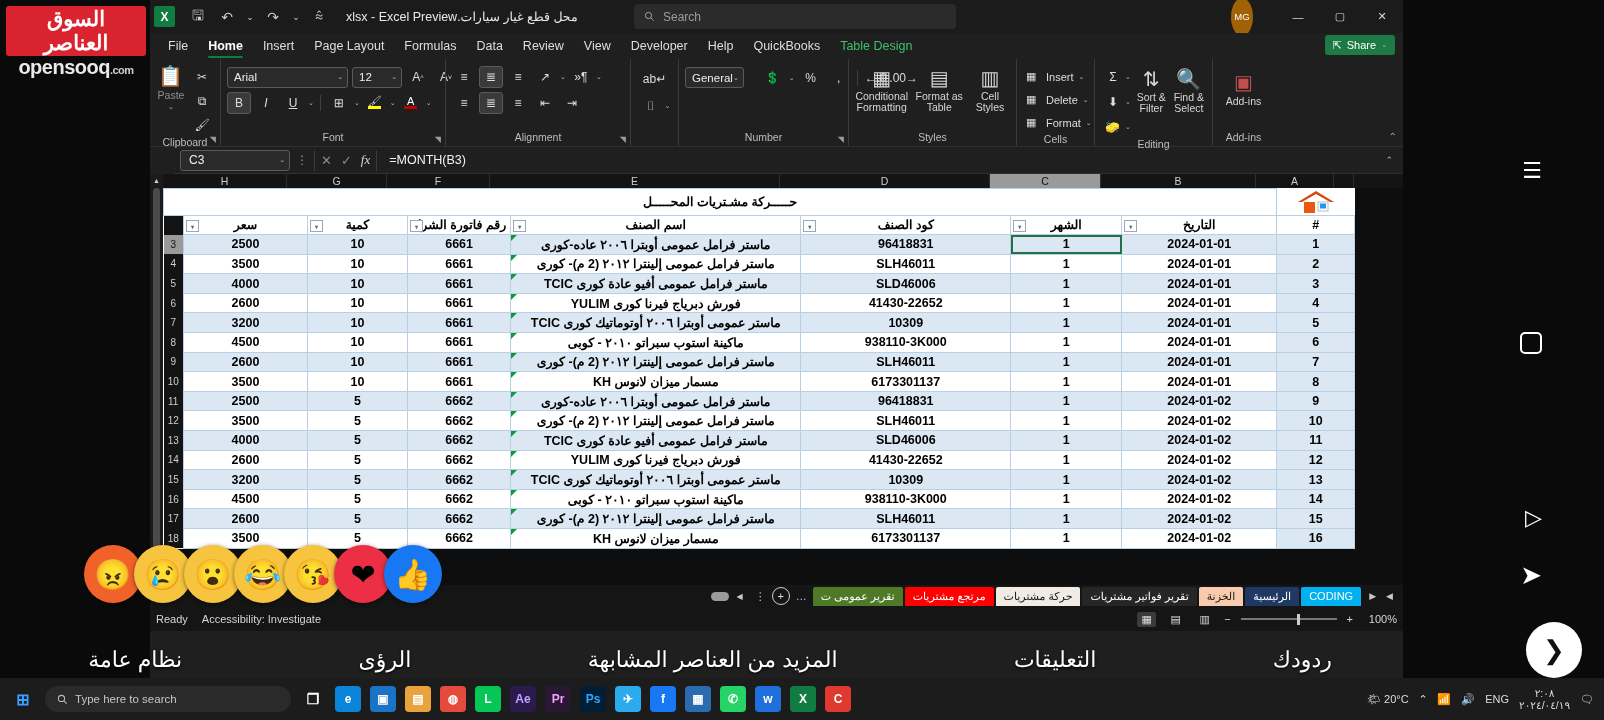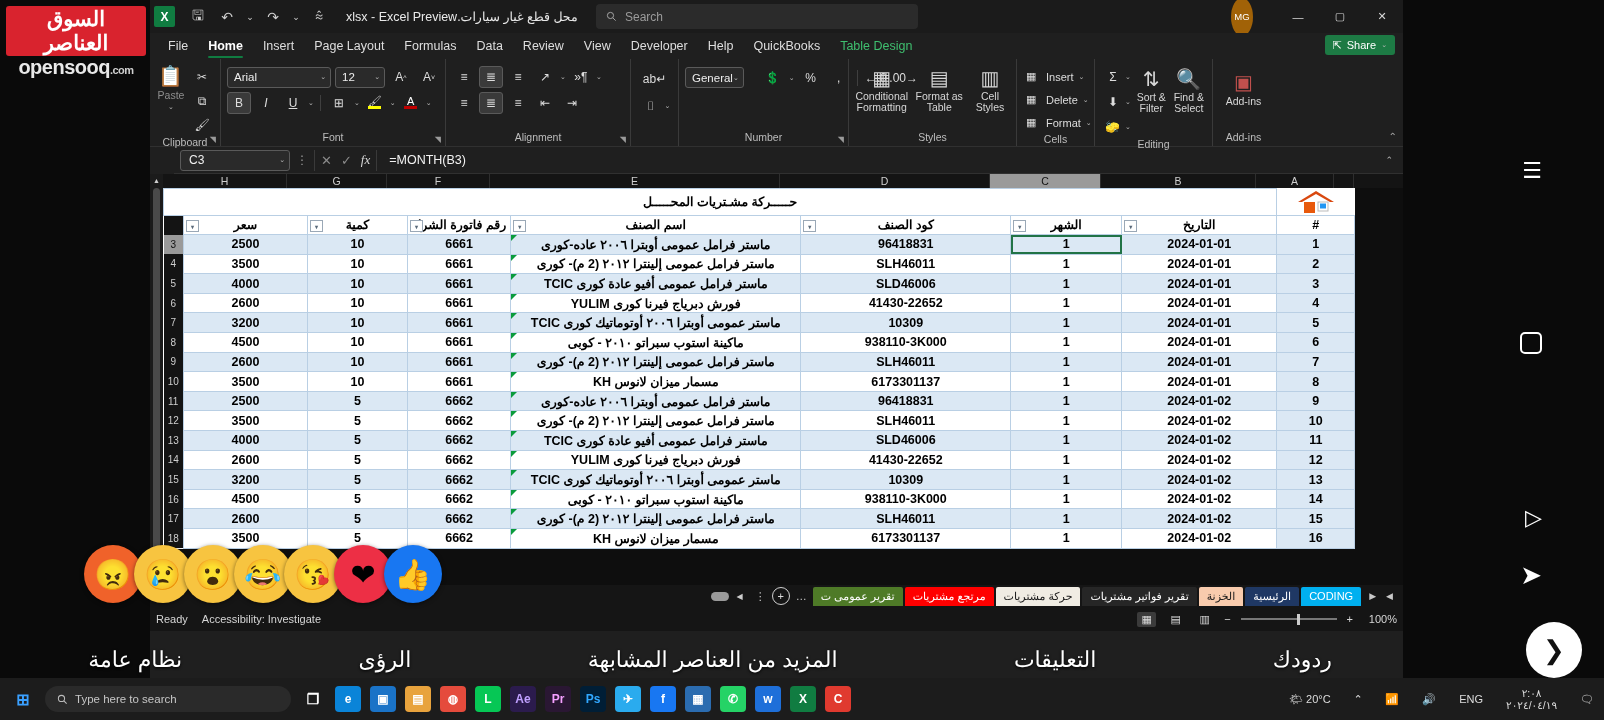--- a/index.html
+++ b/index.html
@@ -16,21 +16,21 @@
   
   .titlebar { display:flex; align-items:center; height:33px; background:#1b1b1b; padding-left:4px; }
   .excel-logo { width:21px; height:21px; background:#107c41; color:#fff; font-size:12px;
                 font-weight:bold; display:flex; align-items:center; justify-content:center;
                 border-radius:2px; margin-right:10px;}
   .qat { display:flex; align-items:center; gap:3px; color:#d0d0d0; }
   .qat .ic { width:26px; height:24px; display:flex; align-items:center; justify-content:center;
              font-size:14px; color:#cfcfcf; border-radius:3px; }
   .qat .cv { width:14px; font-size:9px; }
   .title-text { flex:0 0 auto; margin-left:14px; font-size:12.5px; color:#e9e9e9; direction:rtl; }
-  .searchbox { position:absolute; left:446px; top:4px; width:322px; height:25px;
+  .searchbox { position:absolute; left:484px; top:4px; width:322px; height:25px;
                background:#2b2b2b; border-radius:4px; display:flex; align-items:center;
                padding:0 10px; color:#9b9b9b; font-size:12px; gap:8px;}
   .searchbox svg { flex:0 0 auto; }
   .win-right { position:absolute; right:0; top:0; height:33px; display:flex; align-items:center; }
   .avatar { width:22px; height:38px; border-radius:50%; background:#a16207; color:#fff;
             font-size:9.5px; display:flex; align-items:center; justify-content:center; margin-right:24px;}
   .wbtn { width:42px; height:33px; display:flex; align-items:center; justify-content:center;
           font-size:11px; color:#d8d8d8; }
 
   
@@ -144,21 +144,21 @@
   .zoomslider .knob { position:absolute; left:56px; width:3px; height:11px; background:#ccc; }
   .zoompct { width:34px; text-align:right; }
 
   
   .taskbar { position:absolute; left:0; bottom:0; width:1604px; height:42px; background:#1c1c1c;
              display:flex; align-items:center; padding:0 10px; gap:9px; }
   .tb-ico { width:26px; height:26px; border-radius:4px; display:flex; align-items:center;
             justify-content:center; font-size:12px; color:#fff; font-weight:bold; }
   .tb-search { height:26px; background:#2a2a2a; border-radius:13px; display:flex; align-items:center;
                gap:7px; padding:0 12px; color:#c6c6c6; font-size:11.5px; width:246px; }
-  .tray { margin-left:auto; display:flex; align-items:center; gap:23px; color:#ddd; font-size:11px;}
+  .tray { margin-left:auto; display:flex; align-items:center; gap:10px; color:#ddd; font-size:11px;}
   .tray .clk { text-align:center; line-height:1.15; font-size:10.5px; }
 
   
   .watermark { position:absolute; left:6px; top:6px; width:140px; color:#fff;
                font-family:"Liberation Sans", sans-serif; text-align:center; z-index:40; }
   .wm-top { background:#d9232e; color:#fff; font-size:21px; font-weight:bold; direction:rtl;
             padding:1px 6px; border-radius:3px; display:inline-block; }
   .wm-bot { font-size:20px; font-weight:bold; color:#e9e9e9; letter-spacing:-.5px; }
   .wm-bot .dom { font-size:11px; color:#d0d0d0; }
 
@@ -253,21 +253,21 @@
             <div class="smallbtn">🖌</div>
           </div>
         </div>
         <div class="grp-label">Clipboard</div>
         <div class="dlg">◥</div>
       </div>
 
       <div class="grp" style="width:225px">
         <div class="grp-body" style="flex-direction:column; gap:4px; padding-top:3px">
           <div style="display:flex;gap:4px;align-items:center">
-            <div class="fld" style="width:104px">
+            <div class="fld" style="width:121px">
               <span>Arial</span>
                 <span class="chev">⌄</span>
             </div>
             <div class="fld" style="width:50px">
               <span>12</span>
                 <span class="chev">⌄</span>
             </div>
             <div class="smallbtn">A<sup style="font-size:7px">^</sup></div>
             <div class="smallbtn">A<sub style="font-size:7px">˅</sub></div>
           </div>

